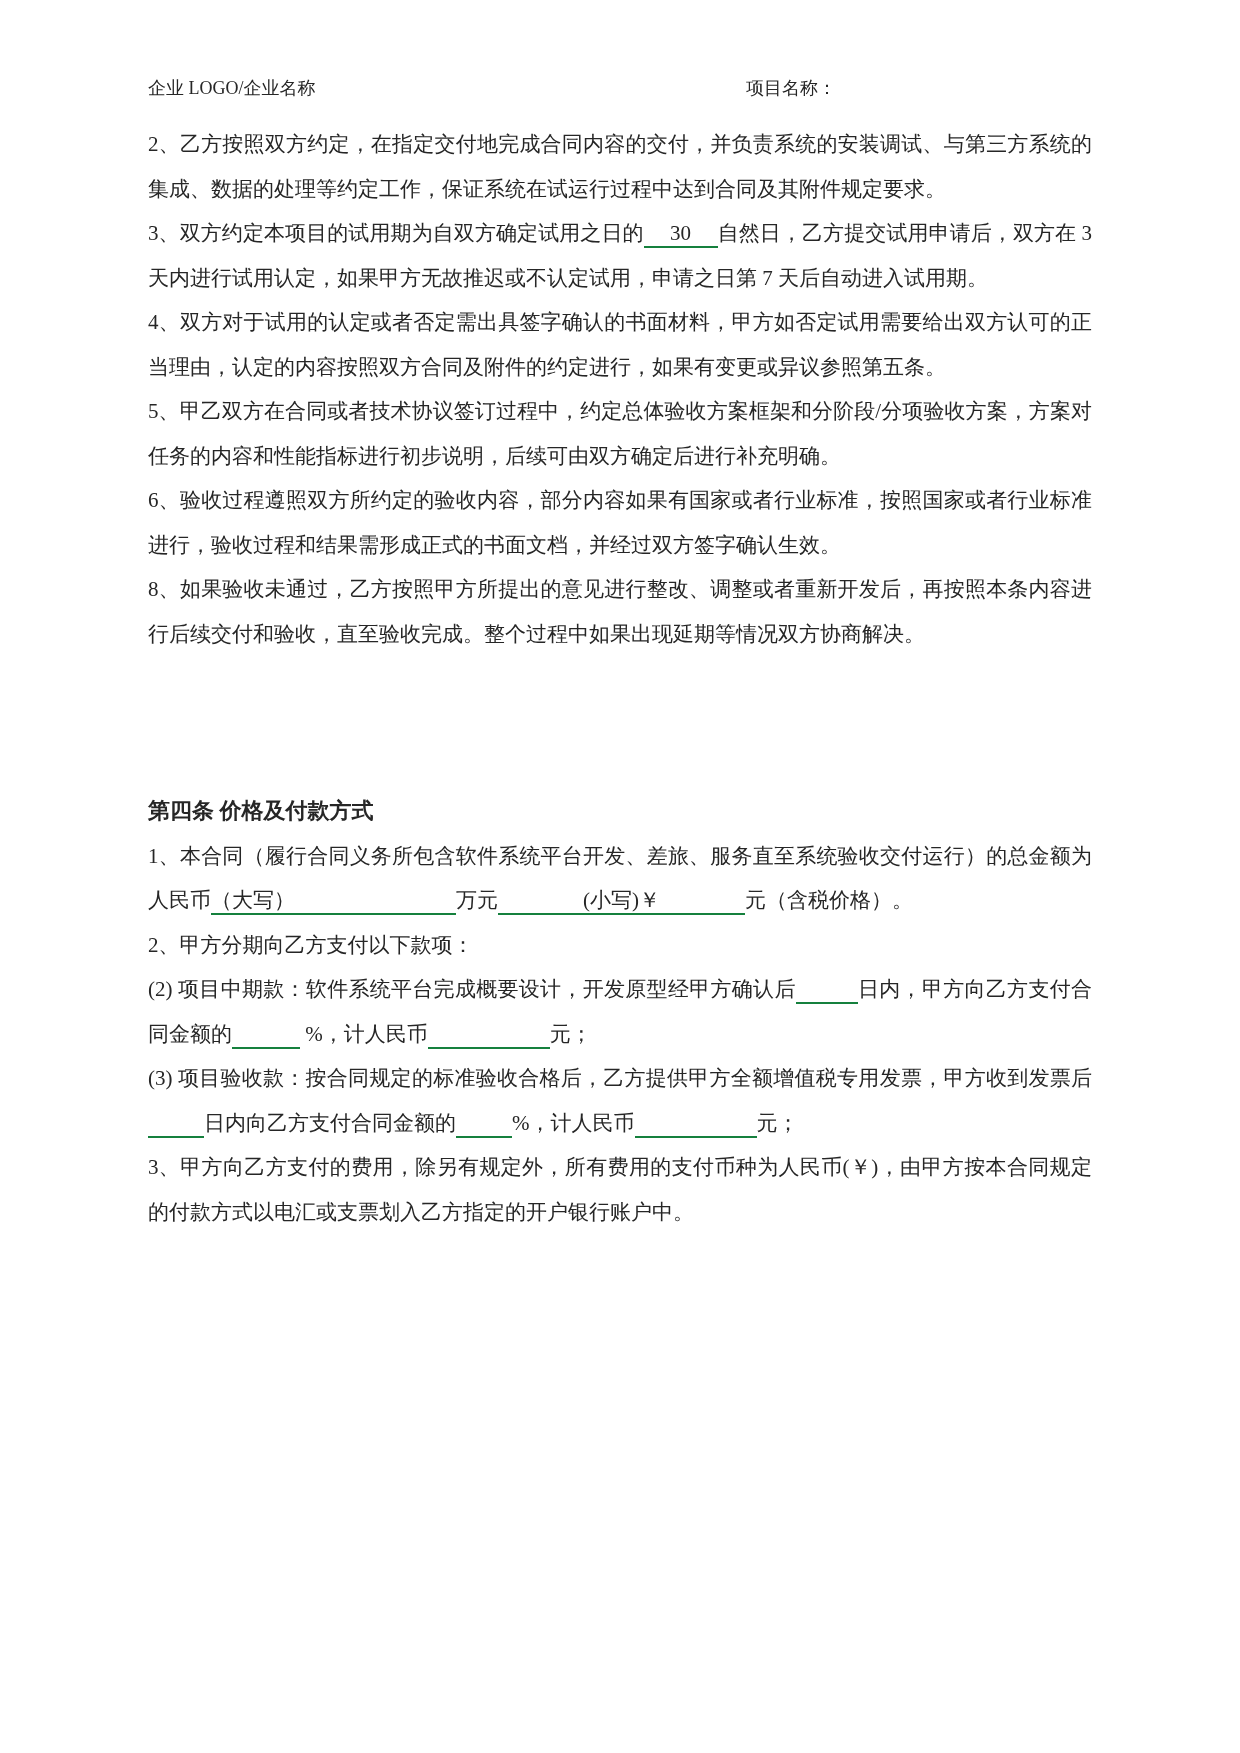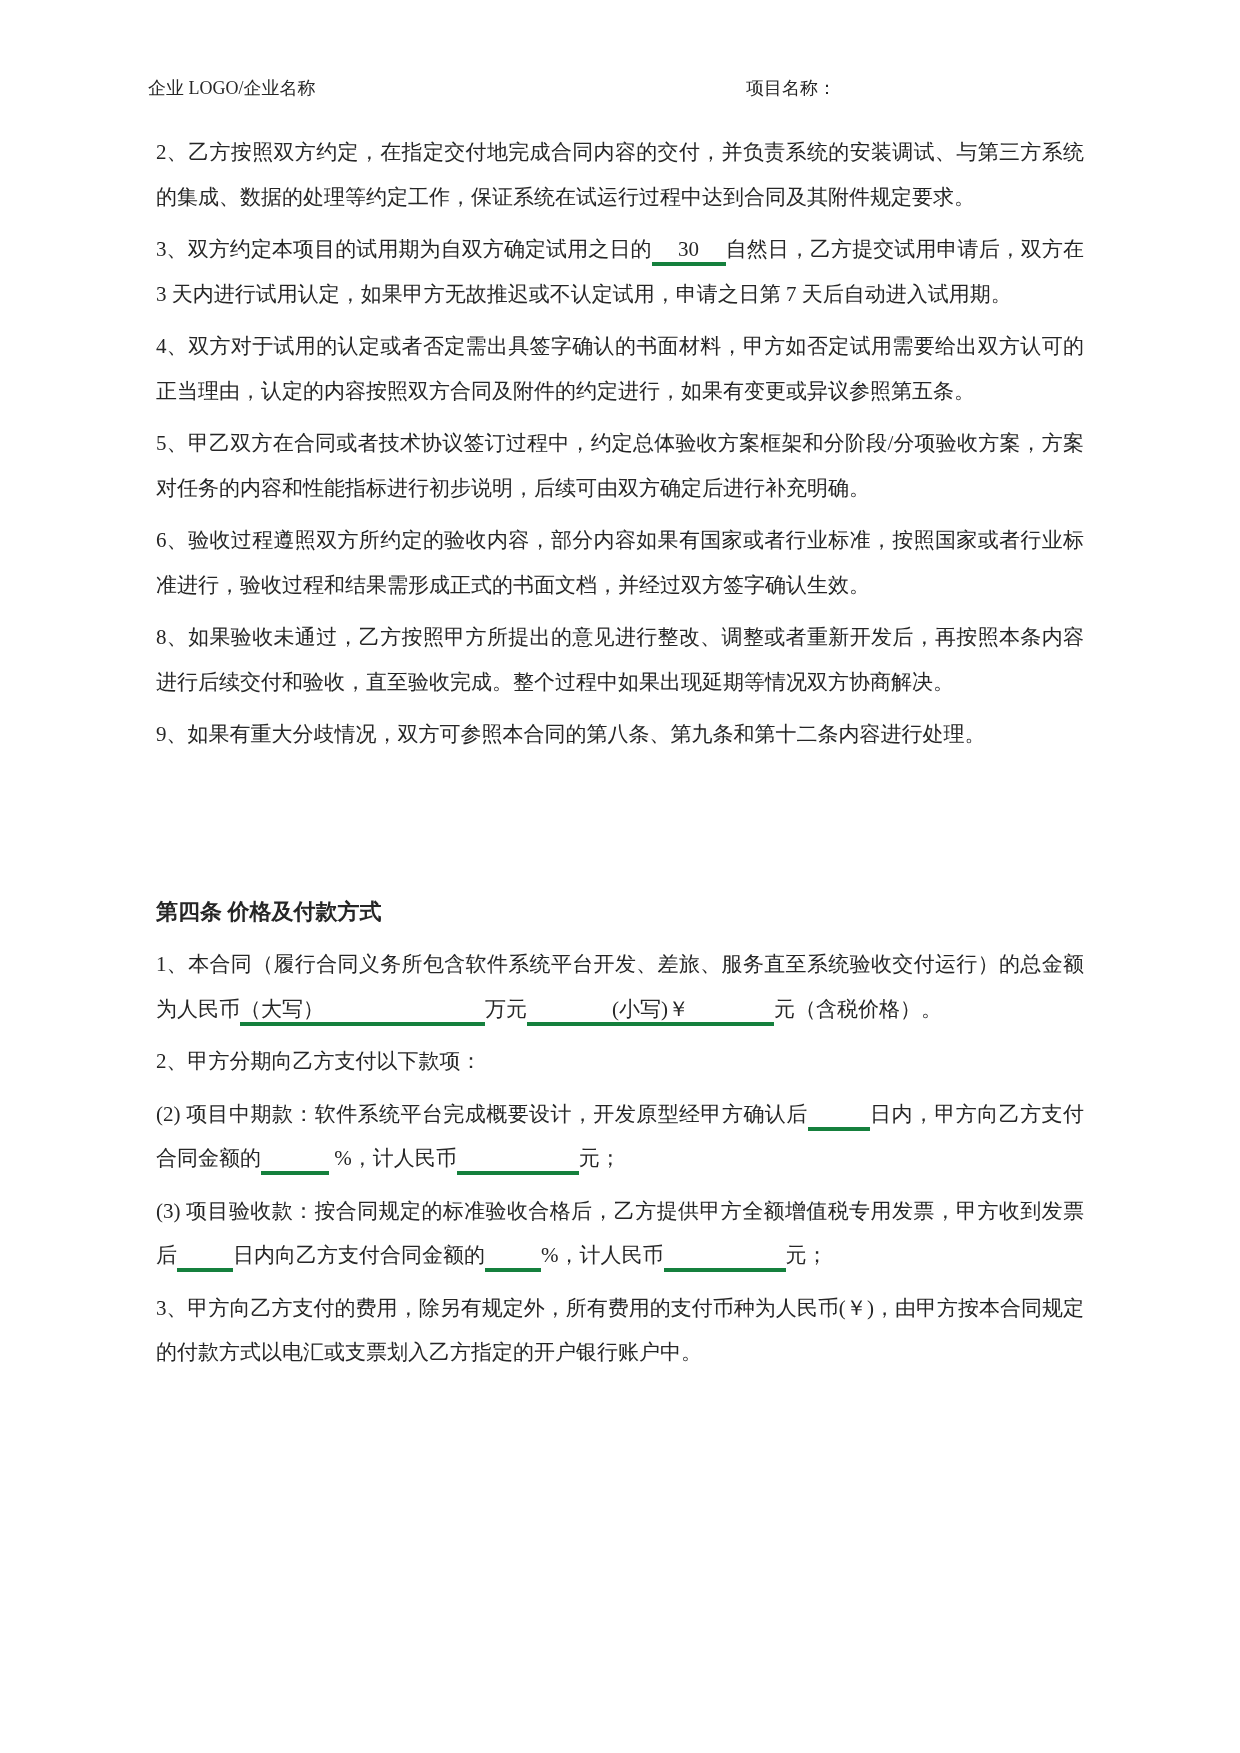--- a/index.html
+++ b/index.html
@@ -37,36 +37,36 @@
     top: 0;
     white-space: nowrap;
   }
   .content {
     position: absolute;
     top: 122px;
     left: 148px;
     width: 944px;
   }
   .para {
-    margin: 8px;
+    margin: 0;
     font-size: 21px;
     line-height: 44.5px;
     text-align: justify;
     text-justify: inter-ideograph;
     word-break: break-all;
   }
   .para.heading {
     margin-top: 133px;
     font-size: 22px;
     font-weight: bold;
     text-align: left;
   }
   .blank {
     display: inline-block;
-    border-bottom: 4px solid #15803d;
+    border-bottom: 2px solid #15803d;
     text-align: center;
     line-height: 26px;
     vertical-align: baseline;
     white-space: nowrap;
   }
 </style>
 </head>
 <body>
 
 <div class="page">
@@ -76,21 +76,20 @@
     <span class="right">项目名称：</span>
   </div>
 
   <main class="content">
     <p class="para"><span>2、乙方按照双方约定，在指定交付地完成合同内容的交付，并负责系统的安装调试、与第三方系统的集成、数据的处理等约定工作，保证系统在试运行过程中达到合同及其附件规定要求。</span></p>
     <p class="para"><span>3、双方约定本项目的试用期为自双方确定试用之日的</span><span class="blank" style="min-width: 74px;">30</span><span>自然日，乙方提交试用申请后，双方在 3 天内进行试用认定，如果甲方无故推迟或不认定试用，申请之日第 7 天后自动进入试用期。</span></p>
     <p class="para"><span>4、双方对于试用的认定或者否定需出具签字确认的书面材料，甲方如否定试用需要给出双方认可的正当理由，认定的内容按照双方合同及附件的约定进行，如果有变更或异议参照第五条。</span></p>
     <p class="para"><span>5、甲乙双方在合同或者技术协议签订过程中，约定总体验收方案框架和分阶段/分项验收方案，方案对任务的内容和性能指标进行初步说明，后续可由双方确定后进行补充明确。</span></p>
     <p class="para"><span>6、验收过程遵照双方所约定的验收内容，部分内容如果有国家或者行业标准，按照国家或者行业标准进行，验收过程和结果需形成正式的书面文档，并经过双方签字确认生效。</span></p>
     <p class="para"><span>8、如果验收未通过，乙方按照甲方所提出的意见进行整改、调整或者重新开发后，再按照本条内容进行后续交付和验收，直至验收完成。整个过程中如果出现延期等情况双方协商解决。</span></p>
-    <p class="para"><span>9、如果有重大分歧情况，双方可参照本合同的第八条、第九条和第十二条内容进行处理。</span></p>
     <p class="para heading"><span>第四条 价格及付款方式</span></p>
     <p class="para"><span>1、本合同（履行合同义务所包含软件系统平台开发、差旅、服务直至系统验收交付运行）的总金额为人民币</span><span class="blank" style="min-width: 245px; text-align: left;">（大写）</span><span>万元</span><span class="blank" style="min-width: 247px; text-align: center;">(小写)￥</span><span>元（含税价格）。</span></p>
     <p class="para"><span>2、甲方分期向乙方支付以下款项：</span></p>
     <p class="para"><span>(2) 项目中期款：软件系统平台完成概要设计，开发原型经甲方确认后</span><span class="blank" style="min-width: 62px;">&nbsp;</span><span>日内，甲方向乙方支付合同金额的</span><span class="blank" style="min-width: 68px;">&nbsp;</span><span> %，计人民币</span><span class="blank" style="min-width: 122px;">&nbsp;</span><span>元；</span></p>
     <p class="para"><span>(3) 项目验收款：按合同规定的标准验收合格后，乙方提供甲方全额增值税专用发票，甲方收到发票后</span><span class="blank" style="min-width: 56px;">&nbsp;</span><span>日内向乙方支付合同金额的</span><span class="blank" style="min-width: 56px;">&nbsp;</span><span>%，计人民币</span><span class="blank" style="min-width: 122px;">&nbsp;</span><span>元；</span></p>
     <p class="para"><span>3、甲方向乙方支付的费用，除另有规定外，所有费用的支付币种为人民币(￥)，由甲方按本合同规定的付款方式以电汇或支票划入乙方指定的开户银行账户中。</span></p>
   </main>
 
 </div>
 

